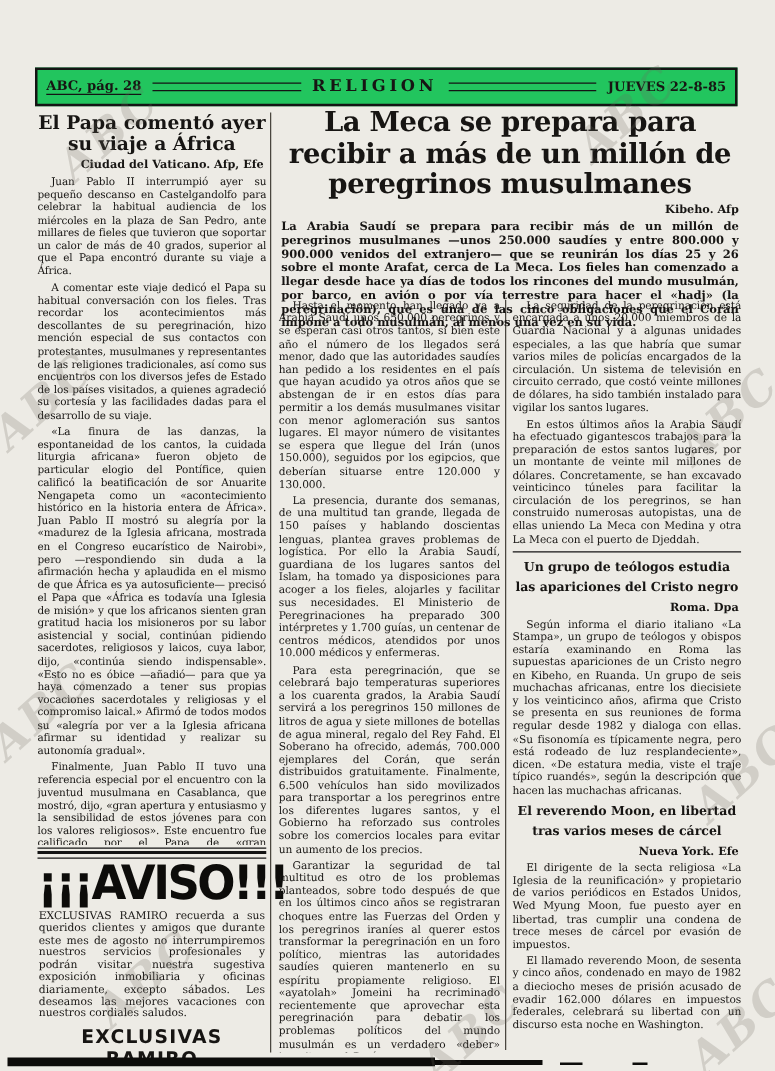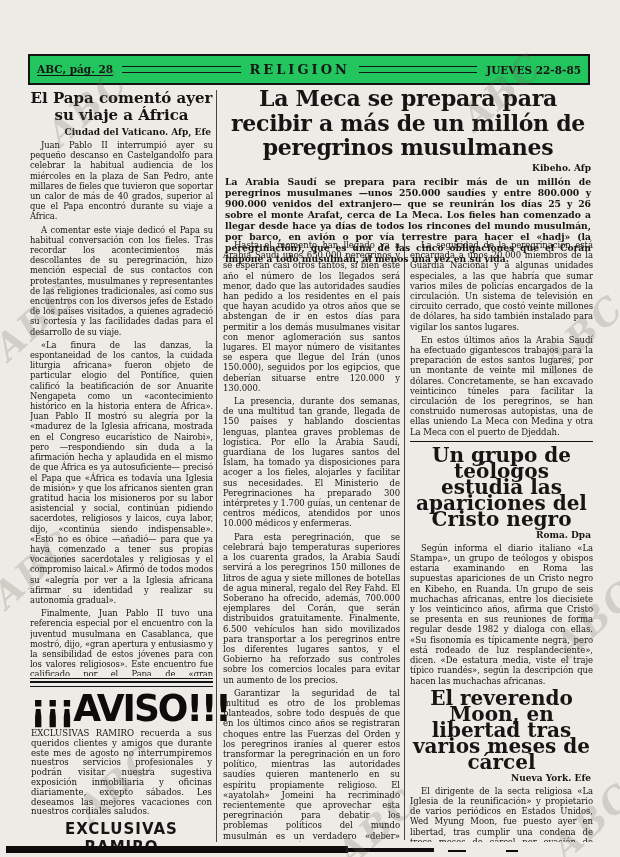--- a/index.html
+++ b/index.html
@@ -34,21 +34,21 @@
       letter-spacing:-0.3px;}
   #main-art .subtitle{font-size:13.5px;font-weight:bold;text-align:center;margin:5px 0 0 0;}
   #main-art .lead{font-size:9.2px;line-height:11px;font-weight:bold;text-align:justify;
       margin:2px 0 0 0;padding:0 2px;}
   .news-col{position:absolute;top:240px;height:602px;overflow:hidden;z-index:2;}
   .news-col .body-txt{font-size:8.5px;line-height:10.2px;letter-spacing:-0.05px;}
   #col-left{left:223px;width:177px;}
   #col-right{left:410px;width:183px;}
   .sub-art{margin-top:4px;}
   .sub-art .toprule{border-top:1px solid #141414;margin:4px 0 5px 0;}
-  .sub-art h3{font-size:20px;line-height:16px;font-weight:bold;text-align:center;margin:0;}
+  .sub-art h3{font-size:10px;line-height:16px;font-weight:bold;text-align:center;margin:0;}
   
   #ad{position:absolute;left:30px;top:678px;width:183px;z-index:2;}
   .ad-divider{height:7px;border-top:1px solid #141414;border-bottom:1px solid #141414;
       background:linear-gradient(#edebe5 2px,#141414 2px,#141414 4px,#edebe5 4px);margin-bottom:2px;}
   .ad-headline{font-family:"DejaVu Sans","Liberation Sans",sans-serif;font-weight:900;
       font-size:36px;line-height:38px;text-align:center;letter-spacing:-2px;margin:0;
       transform:scaleY(1.05);color:#0d0c0a;}
   .ad-body{font-size:8.6px;line-height:9.8px;text-align:justify;margin:2px 1px 3px 1px;}
   .ad-firm{font-size:15px;font-weight:bold;text-align:center;letter-spacing:1px;margin:1px 0;
       font-family:"DejaVu Sans","Liberation Sans",sans-serif;}

